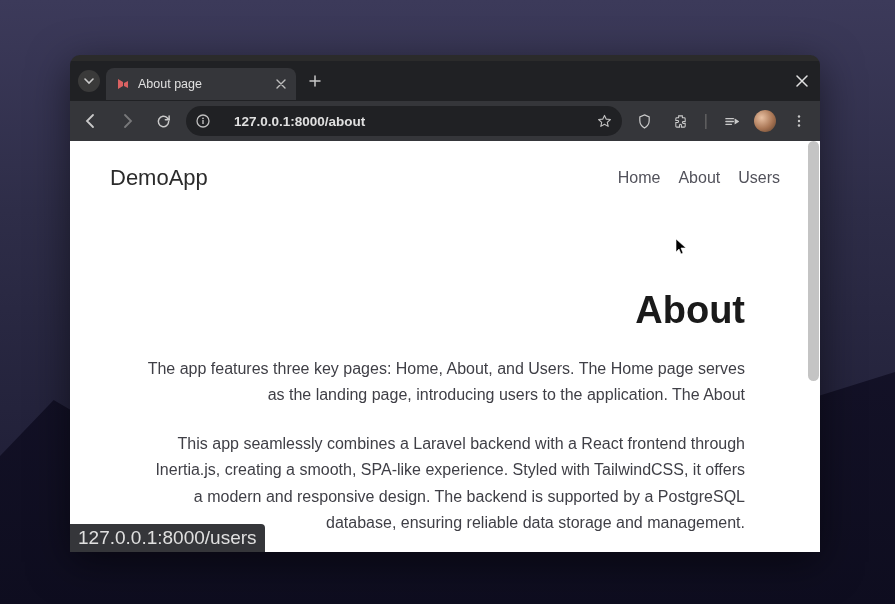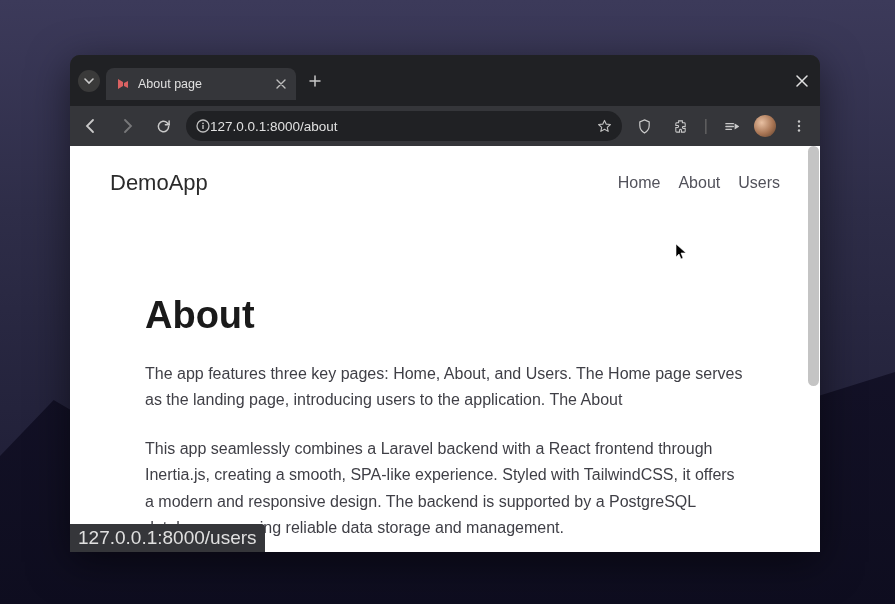--- a/index.html
+++ b/index.html
@@ -16,47 +16,47 @@
   clip-path:polygon(0 45%,6% 25%,14% 40%,22% 15%,30% 35%,40% 5%,50% 25%,60% 0,70% 20%,80% 8%,90% 25%,100% 15%,100% 100%,0 100%);
 }
 
 .browser{
   position:absolute;left:70px;top:55px;width:750px;height:497px;
   background:#2b2b2b;border-radius:10px 10px 0 0;overflow:hidden;
   box-shadow:0 10px 40px rgba(0,0,0,.5);
   display:flex;flex-direction:column;
 }
 
-.tabstrip{height:51px;background:#202124;display:flex;align-items:center;padding:0 8px;gap:6px;}
+.tabstrip{height:40px;background:#202124;display:flex;align-items:center;padding:0 8px;gap:6px;margin-top:6px;}
 .chev-btn{width:22px;height:22px;display:flex;align-items:center;justify-content:center;color:#c9c9c9;border-radius:11px;background:#3a3a3a;}
 .tab{
   height:32px;background:#35363a;border-radius:8px 8px 0 0;
   display:flex;align-items:center;padding:0 10px;gap:8px;min-width:190px;
   color:#e0e0e0;font-size:12.5px;margin-top:6px;
 }
 .favicon{width:14px;height:14px;color:#d96262;}
 .tab-close{margin-left:auto;color:#bdbdbd;}
 .newtab{width:26px;height:26px;display:flex;align-items:center;justify-content:center;color:#c7c7c7;}
 .win-close{margin-left:auto;margin-right:4px;color:#e0e0e0;}
 
 .toolbar{height:40px;background:#35363a;display:flex;align-items:center;padding:0 8px;gap:10px;}
 .tbtn{width:26px;height:26px;display:flex;align-items:center;justify-content:center;color:#c9c9c9;}
 .tbtn.dis{opacity:.45;}
 .omnibox{
   flex:1;height:30px;background:#202124;border-radius:15px;
-  display:flex;align-items:center;padding:0 10px;gap:0;color:#e0e0e0;font-size:13.5px;
+  display:flex;align-items:center;padding:0 10px;gap:24px;color:#e0e0e0;font-size:13.5px;font-weight:bold;
 }
 .omnibox .info{color:#bfbfbf;}
 .omnibox .star{margin-left:auto;color:#bfbfbf;}
 .avatar{
   width:22px;height:22px;border-radius:11px;
   background:radial-gradient(circle at 35% 35%,#e8c0a2 0%,#a87554 55%,#5a3d2a 100%);
 }
 
-.viewport{flex:1;background:#fff;position:relative;overflow:hidden;}
+.viewport{flex:1;background:#fff;position:relative;overflow:hidden;text-align:right;}
 .page-nav{display:flex;align-items:center;justify-content:space-between;padding:24px 40px 8px;}
 .logo{font-size:22px;color:#2b2b2b;font-weight:500;}
 .navlinks{display:flex;gap:18px;font-size:16px;color:#52525b;}
 .navlinks span{cursor:pointer;}
 .content{max-width:640px;margin:90px auto 0;padding:0 20px;}
 .content h1{font-size:38px;font-weight:700;color:#1a1a1a;margin-bottom:24px;}
 .content p{font-size:16px;line-height:1.65;color:#3f3f46;margin-bottom:22px;}
 
 .statusbar{
   position:absolute;left:0;bottom:0;background:#35363a;color:#e0e0e0;

